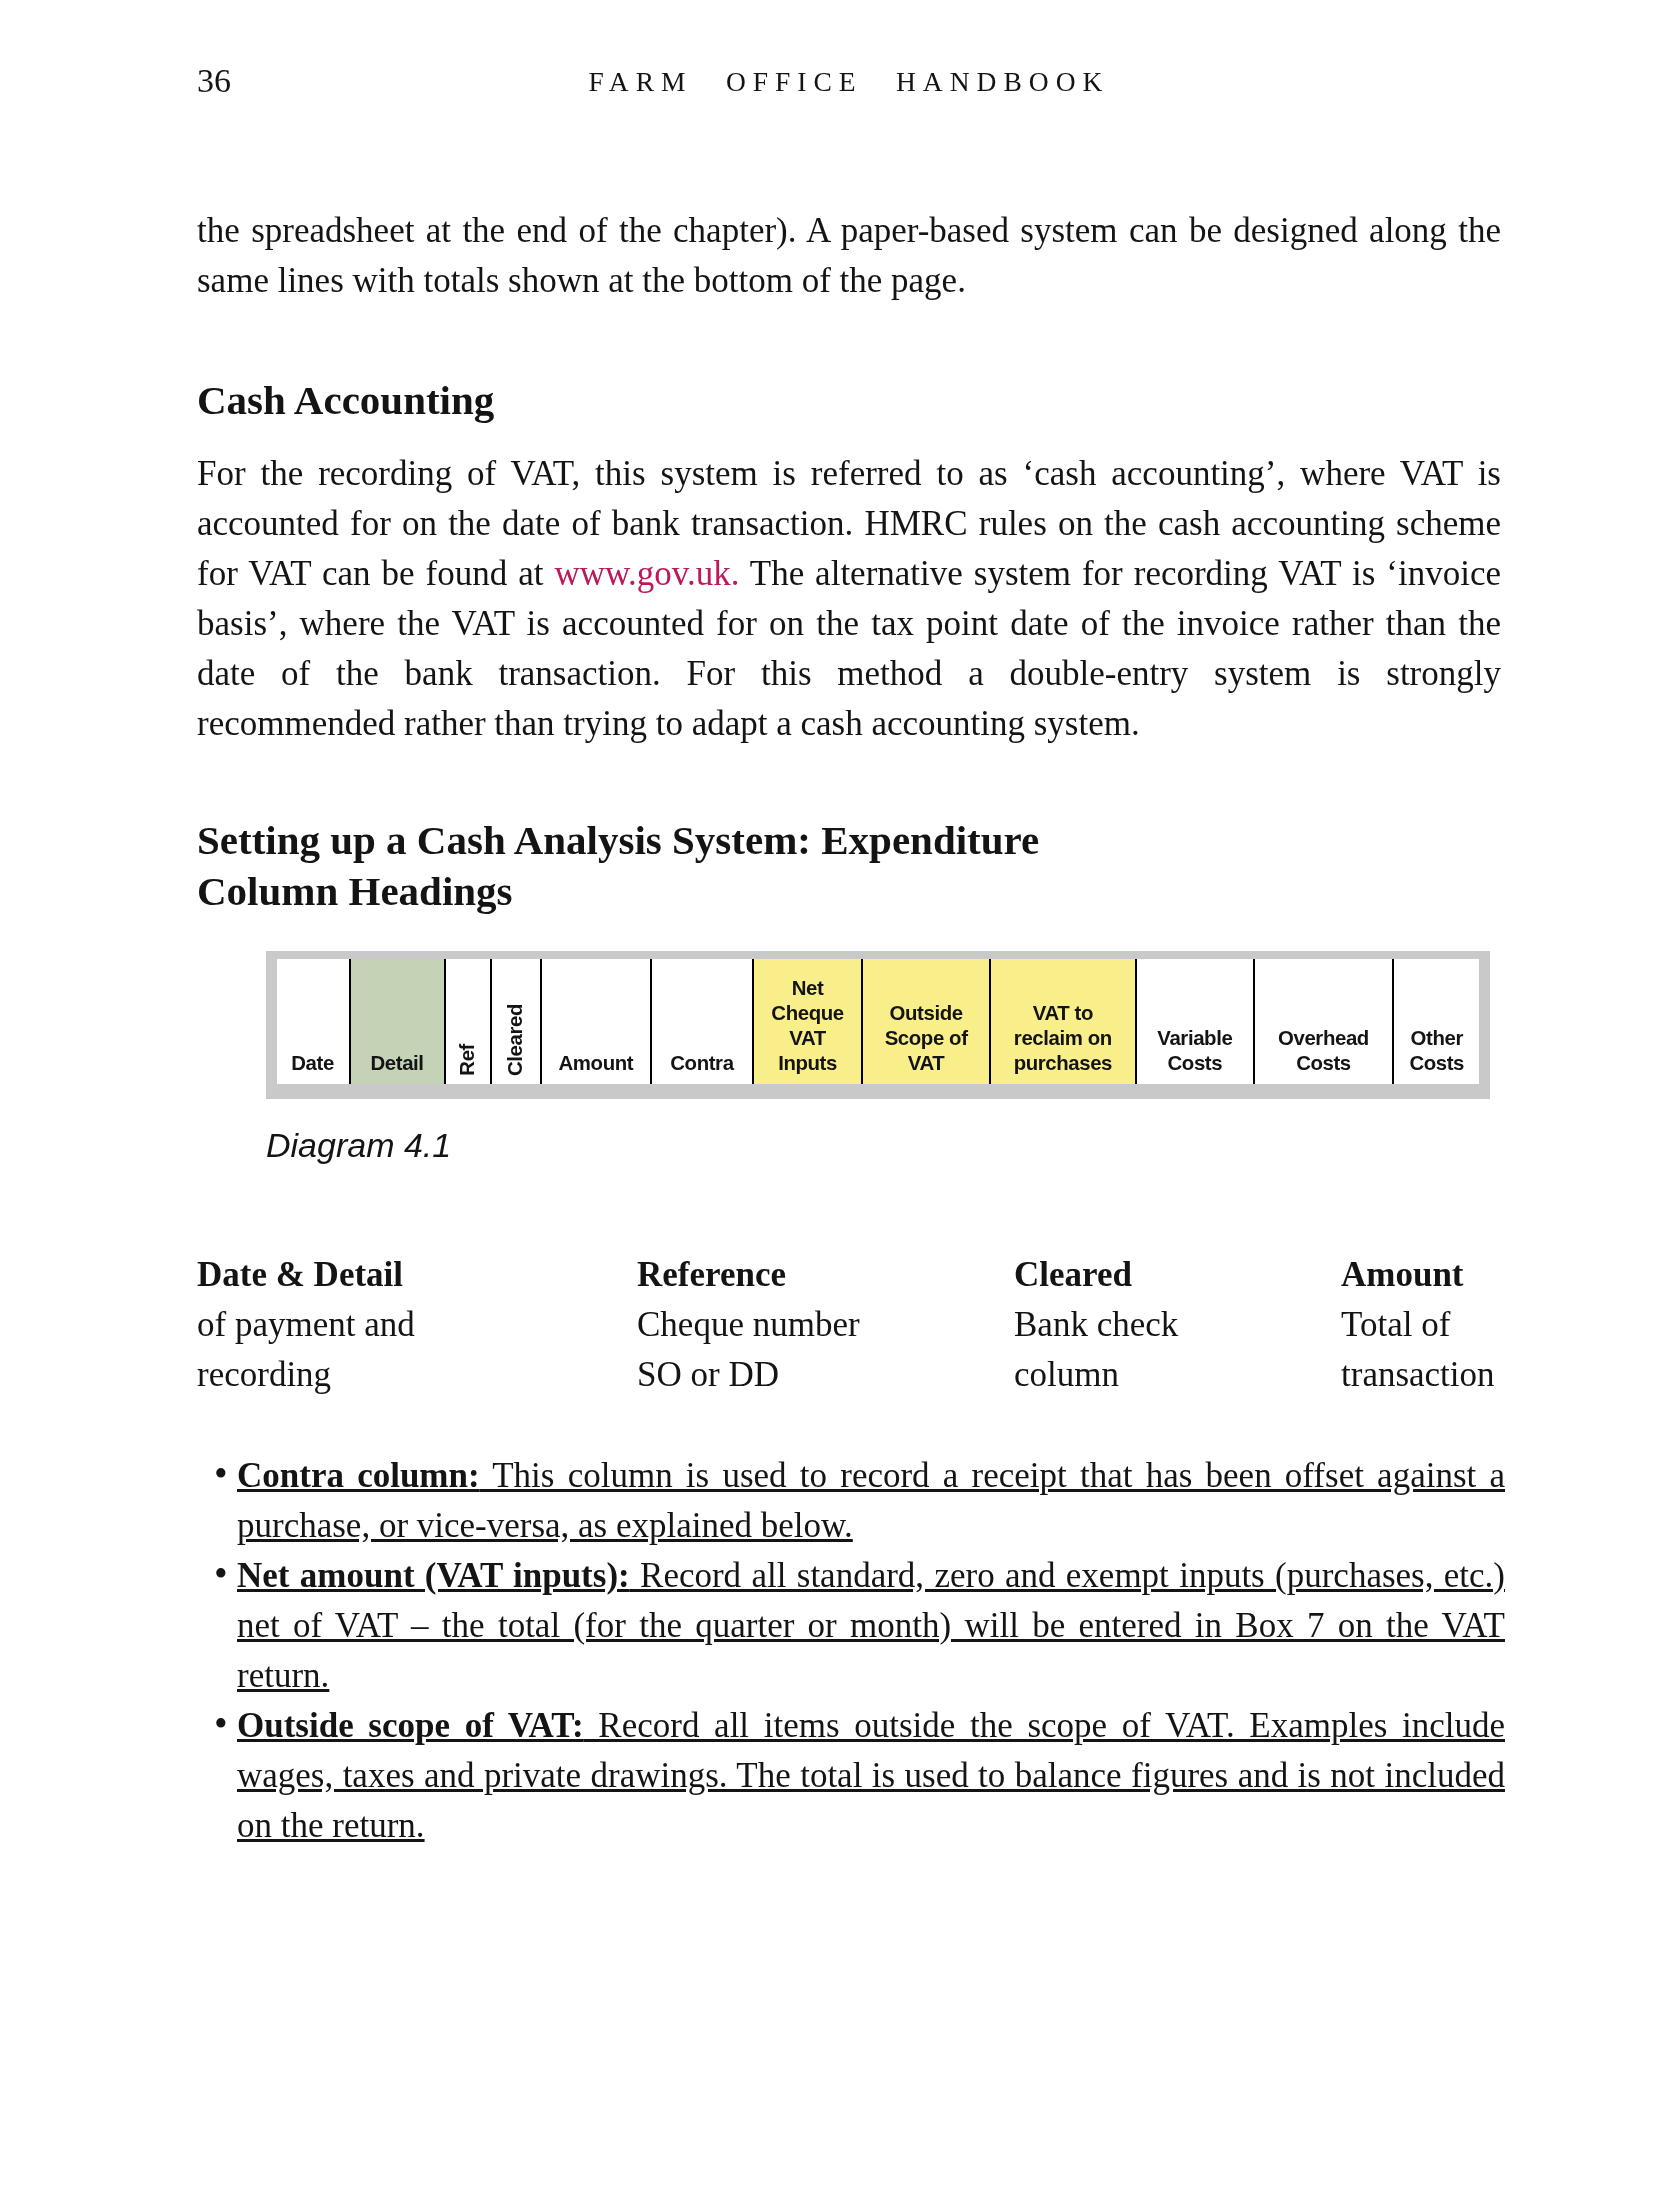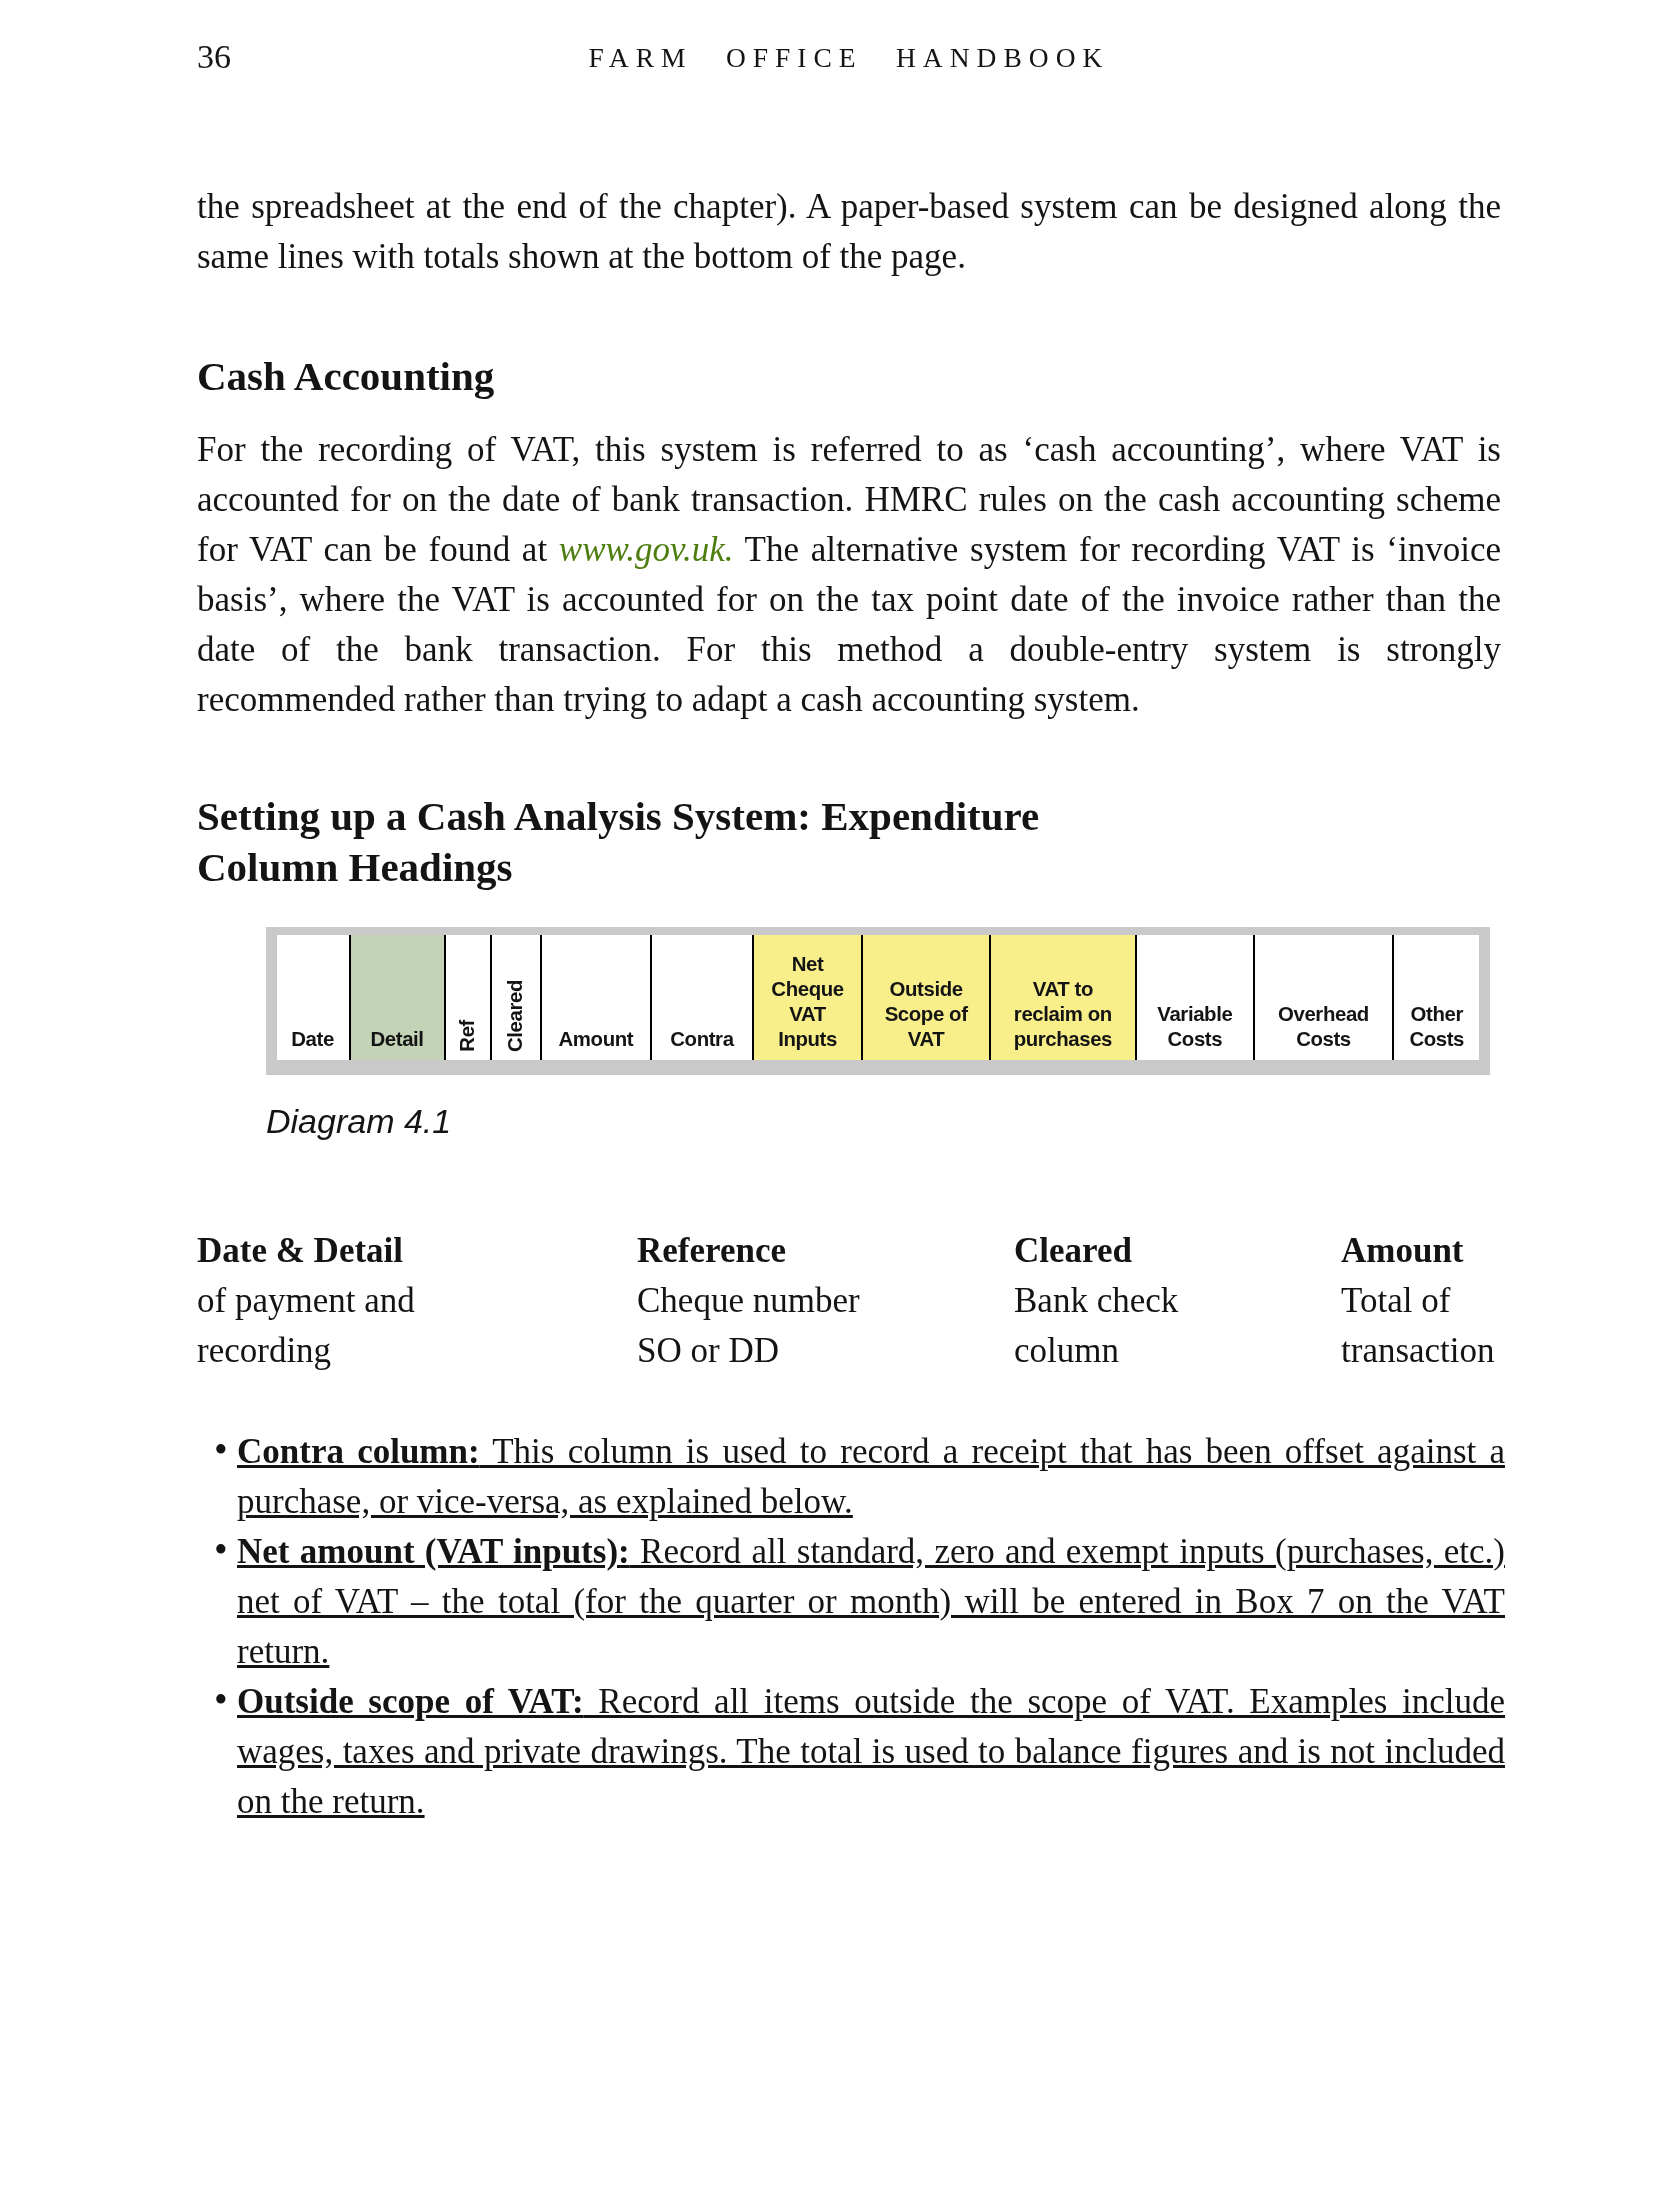--- a/index.html
+++ b/index.html
@@ -6,21 +6,21 @@
   html, body { background: #ffffff; }
   body {
     width: 1674px; height: 2198px;
     font-family: "Liberation Serif", serif;
     color: #141414;
     overflow: hidden;
   }
   .page {
     position: relative;
     width: 1674px; height: 1884px;
-    padding: 38px 173px 0 197px;
+    padding: 62px 173px 0 197px;
   }
 
   
   .running-head { position: relative; height: 41px; }
   .page-number {
     position: absolute; left: 0; top: 0;
     font-size: 34px;
   }
   .book-title {
     position: absolute; left: 0; right: 0; top: 3.5px;
@@ -31,21 +31,21 @@
   }
 
   
   .body-para {
     font-size: 35px;
     line-height: 50px;
     text-align: justify;
   }
   .para-intro { margin-top: 103px; }
   .para-cash { margin-top: 23px; }
-  a.inline-link { color: #4d7c0f; text-decoration: none; font-style: italic; }
+  a.inline-link { color: #be185d; text-decoration: none; }
 
   h2.section-heading {
     font-size: 41px;
     line-height: 51px;
     font-weight: bold;
     white-space: pre-line;
   }
   .h-cash  { margin-top: 69px; }
   .h-setup { margin-top: 66px; }
 

